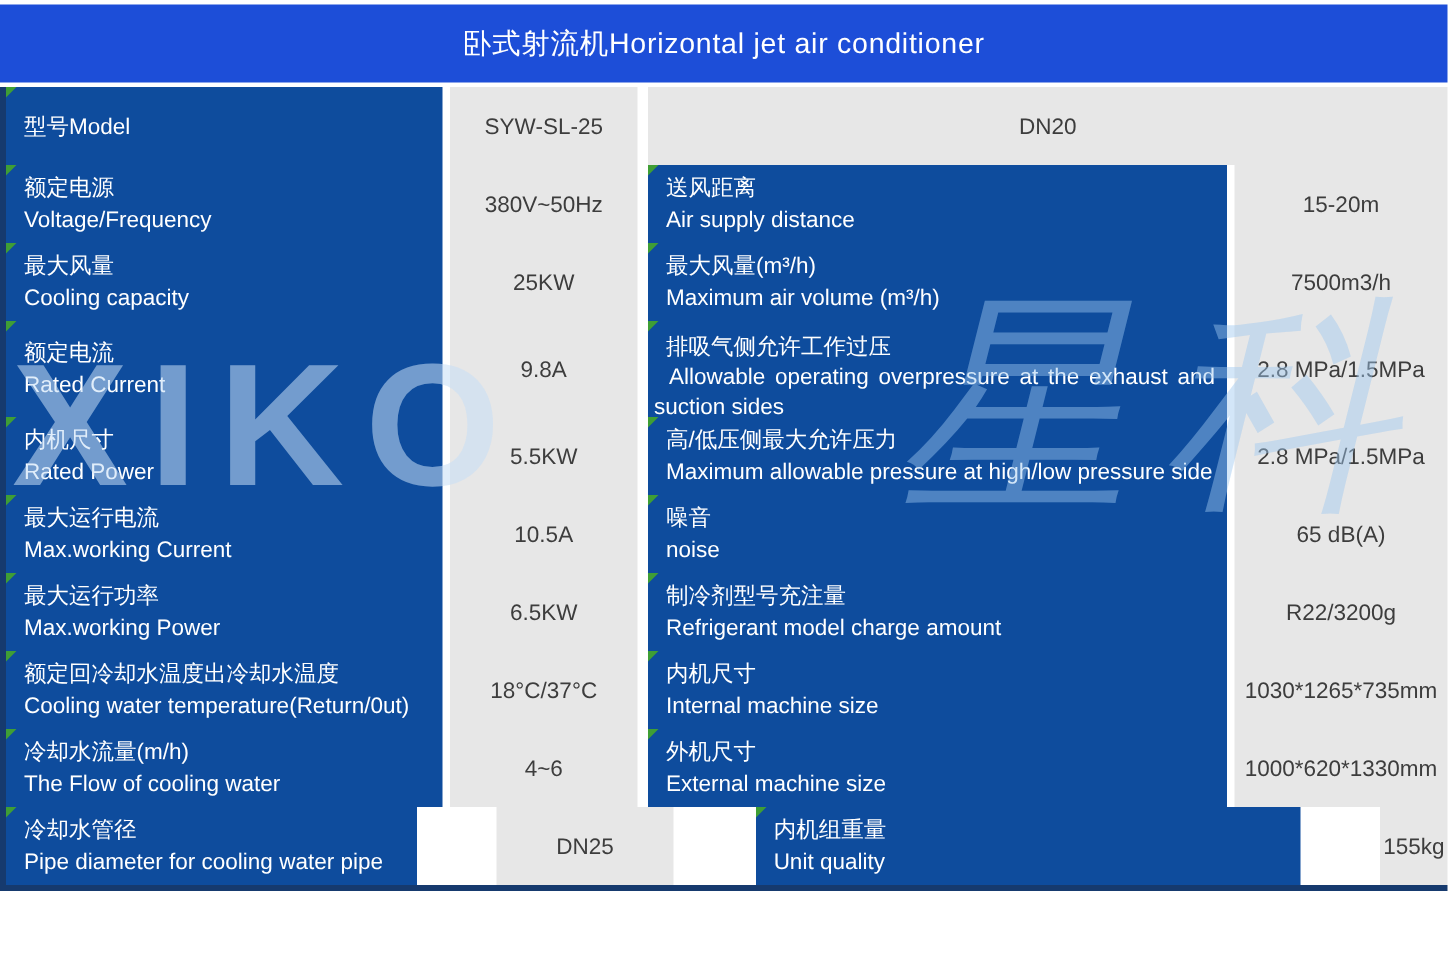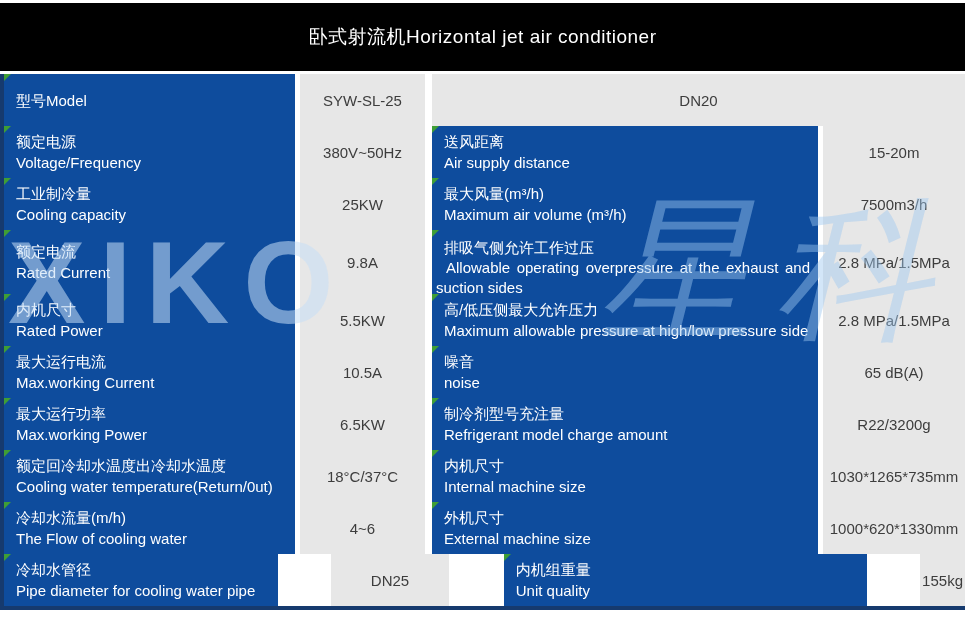--- a/index.html
+++ b/index.html
@@ -1,21 +1,21 @@
 <!DOCTYPE html>
 <html><head>
 <meta charset="utf-8">
 <style>
   * { margin:0; padding:0; box-sizing:border-box; }
   html,body { width:968px; height:639px; background:#ffffff; overflow:hidden;
     font-family:"Liberation Sans", sans-serif; position:relative; }
 
   .sheet { position:absolute; top:3px; left:0; width:965px; }
 
-  .header { height:68px; background:#000000; color:#ffffff;
+  .header { height:52px; background:#1d4ed8; color:#ffffff;
     display:flex; align-items:center; justify-content:center;
     font-size:19px; letter-spacing:0.5px; }
 
   .rows { margin-top:3px; border-left:4px solid #163a6e;
     border-bottom:4px solid #163a6e; background:#ffffff; }
 
   .row { display:flex; height:52px; margin-bottom:0; }
   .row.tall { height:64px; }
   .row:last-child { margin-bottom:0;gap:48px; }
 
@@ -74,21 +74,21 @@
         <span class="corner"></span>
         <div class="cn">送风距离</div>
         <div class="en">Air supply distance</div>
       </div>
       <div class="cell value c4">15-20m</div>
     </div>
 
     <div class="row">
       <div class="cell label c1">
         <span class="corner"></span>
-        <div class="cn">工业制冷量</div>
+        <div class="cn">最大风量</div>
         <div class="en">Cooling capacity</div>
       </div>
       <div class="cell value c2">25KW</div>
       <div class="cell label c3">
         <span class="corner"></span>
         <div class="cn">最大风量(m³/h)</div>
         <div class="en">Maximum air volume (m³/h)</div>
       </div>
       <div class="cell value c4">7500m3/h</div>
     </div>

